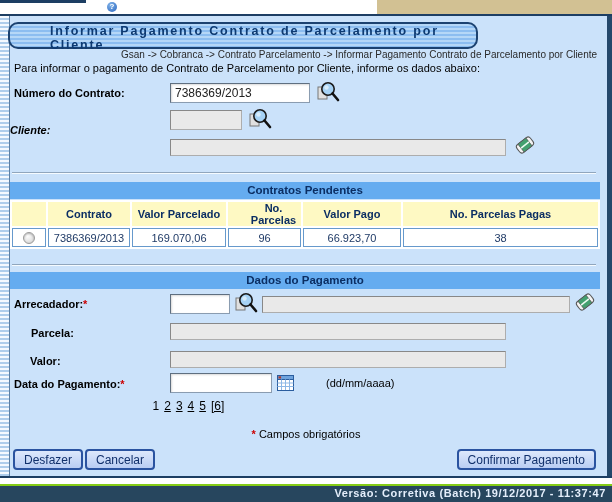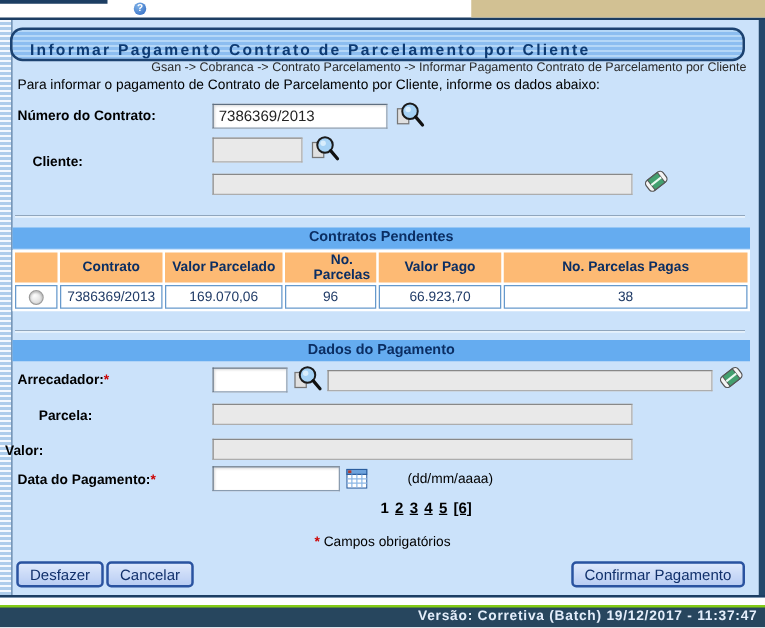--- a/index.html
+++ b/index.html
@@ -14,22 +14,22 @@
     background:radial-gradient(circle at 35% 30%, #7fb2e8, #2b66c0); color:#fff; font-size:8px; font-weight:bold;
     text-align:center; line-height:10px; cursor:pointer; z-index:3; }
   .breadcrumb { position:absolute; left:121px; top:1px; font-size:10px; color:#2a2a2a; white-space:nowrap; z-index:2;margin-top:48px; }
 
   
   .content { position:absolute; left:0; top:16px; width:612px; height:462px; background:#cbe2fa; border-bottom:2px solid #1d3e63; }
   .left-ridge { position:absolute; left:0; top:0; width:10px; height:460px;
     background:repeating-linear-gradient(180deg,#f4f9ff 0 2px,#aecdec 2px 4px); border-right:1px solid #5d7fa3; }
   .right-bar { position:absolute; right:0; top:0; width:5px; height:460px; background:#24486b; }
 
-  .title-box { position:absolute; left:8px; top:6px; width:588px; height:27px; border:2px solid #1c4270; border-radius:10px;
-    background:repeating-linear-gradient(180deg,#b5d7f7 0 2px,#8cbdf0 2px 4px); display:flex; align-items:flex-end; padding-left:14px; }
+  .title-box { position:absolute; left:8px; top:6px; width:470px; height:27px; border:2px solid #1c4270; border-radius:10px;
+    background:repeating-linear-gradient(180deg,#b5d7f7 0 2px,#8cbdf0 2px 4px); display:flex; align-items:flex-start; padding-left:40px; }
   .title-box span { font-size:12.5px; font-weight:bold; letter-spacing:1.8px; color:#0d3a72; }
 
   .instruction { position:absolute; left:14px; top:46px; font-size:11px; color:#000; }
 
   .flabel { position:absolute; font-size:11px; font-weight:bold; color:#000; white-space:nowrap; }
   .req { color:#cc0000; font-weight:bold; }
 
   .tinput { position:absolute; background:#fff; border:1px solid #8a9cb0; border-top-color:#5f6f80; border-left-color:#5f6f80;
     font-family:"Liberation Sans",sans-serif; font-size:12px; color:#222; padding:1px 4px;
     box-shadow:inset 1px 1px 2px rgba(0,0,0,0.15); }
@@ -37,30 +37,30 @@
     font-family:"Liberation Sans",sans-serif; font-size:12px; color:#444; padding:1px 4px; }
 
   .icon-btn { position:absolute; cursor:pointer; line-height:0; }
 
   .hsep { position:absolute; left:12px; width:584px; height:2px; border-top:1px solid #90a6bd; border-bottom:1px solid #f5fbff; }
 
   .section-bar { position:absolute; left:10px; width:590px; height:17px; background:#65acf0;
     text-align:center; font-size:11.5px; font-weight:bold; color:#0b2e63; line-height:17px; }
 
   table.grid { position:absolute; left:10px; top:184px; width:590px; border-collapse:separate; border-spacing:2px; background:#fff; }
-  table.grid th { background:#fdba74; color:#0b2e63; font-size:11px; font-weight:bold; height:17px; padding:0 2px; }
+  table.grid th { background:#fef9c3; color:#0b2e63; font-size:11px; font-weight:bold; height:17px; padding:0 2px; }
   table.grid td { background:#fff; border:1px solid #6699cc; height:19px; text-align:center; font-size:11px; color:#1f3a66; padding:0 2px; }
 
   .radio { display:inline-block; width:12px; height:12px; border-radius:50%;
     background:radial-gradient(circle at 35% 30%, #ffffff, #e3e3e3 60%, #cfcfcf); border:1px solid #9a9a9a;
     box-shadow:inset 0 1px 2px rgba(0,0,0,0.25); vertical-align:middle; cursor:pointer; }
 
   .hint { position:absolute; font-size:11px; color:#000; }
 
-  .pagination { position:absolute; left:150px; top:383px; width:230px; text-align:right; font-size:12px; font-weight:bold; color:#000; }
+  .pagination { position:absolute; left:150px; top:383px; width:230px; text-align:left; font-size:12px; font-weight:normal; color:#000; }
   .pagination a { color:#000; text-decoration:underline; margin:0 2.5px; cursor:pointer; }
   .pagination .pg-current { margin:0 2.5px; }
 
   .required-note { position:absolute; left:0; top:412px; width:612px; text-align:center; font-size:11px; color:#000; }
 
   .btn { position:absolute; top:433px; height:21px; background:linear-gradient(#dde8fc,#b9cdf3); border:2px solid #2a53a0;
     border-radius:4px; color:#11306b; font-size:12px; font-family:"Liberation Sans",sans-serif; padding:0 9px; cursor:pointer; line-height:16px; }
 
   
   .footer { position:absolute; left:0; top:484px; width:612px; height:18px; background:#27465e; border-top:2px solid #84cc16;
@@ -101,21 +101,21 @@
 
     <input class="dinput" style="left: 170px; top: 94px; width: 72px; height: 20px;" disabled="" value="">
     <span class="icon-btn" style="left:248px; top:91px;">
       <svg width="24" height="24" viewBox="0 0 24 24">
         <rect x="2" y="7" width="9" height="12" fill="#e0e0e0" stroke="#777" stroke-width="1"></rect>
         <circle cx="12" cy="9" r="6.2" fill="#a6d2f5" stroke="#1a1a1a" stroke-width="1.6"></circle>
         <circle cx="10.5" cy="7.5" r="2.2" fill="#d8edfc"></circle>
         <line x1="16.5" y1="13.5" x2="22" y2="20" stroke="#111" stroke-width="2.6" stroke-linecap="round"></line>
       </svg>
     </span>
-    <span class="flabel" style="left:26px; top:108px;">Cliente:</span>
+    <span class="flabel" style="left:10px; top:108px;font-style:italic;">Cliente:</span>
     <input class="dinput" style="left: 170px; top: 123px; width: 336px; height: 17px;" disabled="" value="">
     <span class="icon-btn" style="left:514px; top:118px;">
       <svg width="22" height="22" viewBox="0 0 22 22">
         <g transform="rotate(-38 11 11)">
           <rect x="2.5" y="6" width="17" height="10" rx="3" fill="#f4f4f4" stroke="#555" stroke-width="1"></rect>
           <rect x="6" y="6" width="10" height="10" fill="#43a06f" stroke="#555" stroke-width="0.8"></rect>
           <rect x="6" y="10.2" width="10" height="1.6" fill="#eafaf0"></rect>
         </g>
       </svg>
     </span>
@@ -165,21 +165,21 @@
           <rect x="2.5" y="6" width="17" height="10" rx="3" fill="#f4f4f4" stroke="#555" stroke-width="1"></rect>
           <rect x="6" y="6" width="10" height="10" fill="#43a06f" stroke="#555" stroke-width="0.8"></rect>
           <rect x="6" y="10.2" width="10" height="1.6" fill="#eafaf0"></rect>
         </g>
       </svg>
     </span>
 
     <span class="flabel" style="left:14px; top:311px;margin-left:17px;">Parcela:</span>
     <input class="dinput" style="left: 170px; top: 307px; width: 336px; height: 17px;" disabled="" value="">
 
-    <span class="flabel" style="left:4px; top:339px;">Valor:</span>
+    <span class="flabel" style="left:30px; top:339px;">Valor:</span>
     <input class="dinput" style="left: 170px; top: 335px; width: 336px; height: 17px;" disabled="" value="">
 
     <span class="flabel" style="left:14px; top:362px;"><span>Data do Pagamento:</span><span class="req">*</span></span>
     <input class="tinput" style="left: 170px; top: 357px; width: 102px; height: 20px;" value="">
     <span class="icon-btn" style="left:277px; top:359px;">
       <svg width="17" height="16" viewBox="0 0 17 16">
         <rect x="0.5" y="0.5" width="16" height="15" fill="#ffffff" stroke="#2a5d9e"></rect>
         <rect x="0.5" y="0.5" width="16" height="4" fill="#6ea3dd" stroke="#2a5d9e"></rect>
         <rect x="1.5" y="1.3" width="2.6" height="2.2" fill="#b03a2e"></rect>
         <path d="M4.5 4.5 V15 M8.5 4.5 V15 M12.5 4.5 V15 M0.5 8 H16.5 M0.5 11.5 H16.5" stroke="#8db8e6" stroke-width="1" fill="none"></path>

